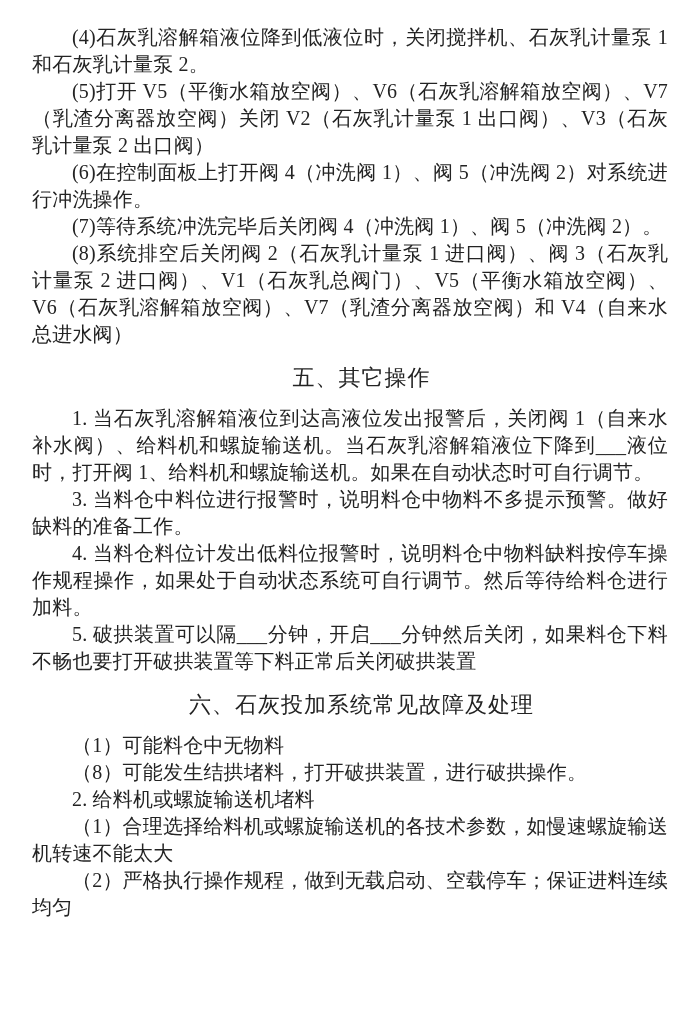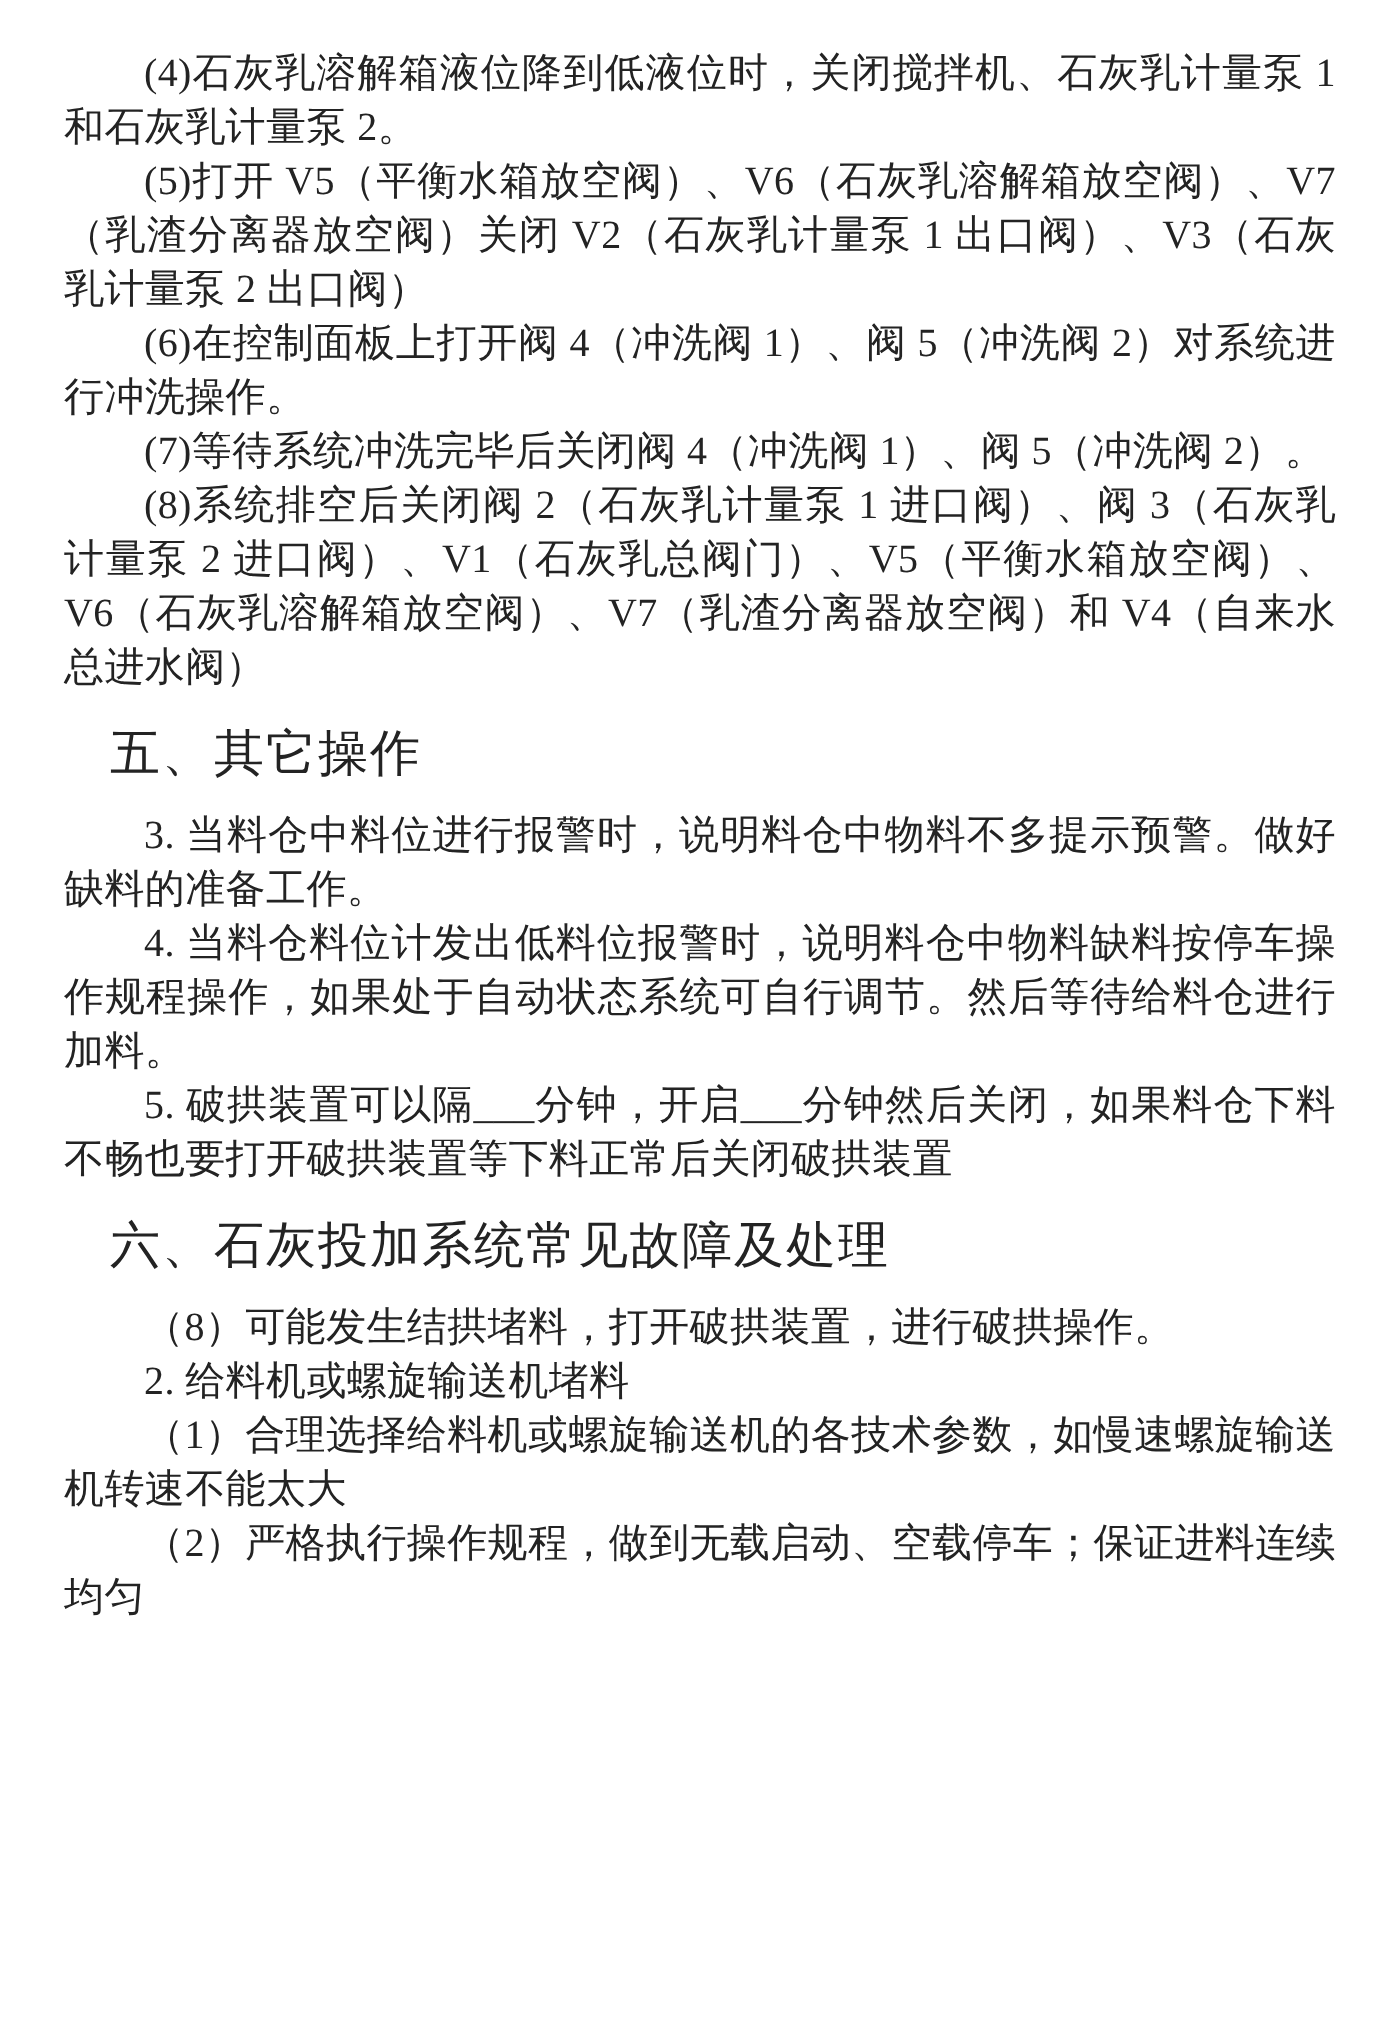--- a/index.html
+++ b/index.html
@@ -22,43 +22,45 @@
   }
   .para {
     margin: 0;
     text-indent: 2em;
     text-align: justify;
     letter-spacing: 0.2px;
   }
   .sec-heading {
     margin: 13px 0 10px 0;
     padding-left: 23px;
-    font-size: 25px;
+    font-size: 22px;
     line-height: 34px;
     font-weight: normal;
-    text-align: left;
+    text-align: center;
     letter-spacing: 1px;
   }
 </style>
 </head>
 <body>
 
 <div class="page">
   <p class="para">(4)石灰乳溶解箱液位降到低液位时，关闭搅拌机、石灰乳计量泵 1 和石灰乳计量泵 2。</p>
   <p class="para">(5)打开 V5（平衡水箱放空阀）、V6（石灰乳溶解箱放空阀）、V7（乳渣分离器放空阀）关闭 V2（石灰乳计量泵 1 出口阀）、V3（石灰乳计量泵 2 出口阀）</p>
   <p class="para">(6)在控制面板上打开阀 4（冲洗阀 1）、阀 5（冲洗阀 2）对系统进行冲洗操作。</p>
   <p class="para">(7)等待系统冲洗完毕后关闭阀 4（冲洗阀 1）、阀 5（冲洗阀 2）。</p>
   <p class="para">(8)系统排空后关闭阀 2（石灰乳计量泵 1 进口阀）、阀 3（石灰乳计量泵 2 进口阀）、V1（石灰乳总阀门）、V5（平衡水箱放空阀）、V6（石灰乳溶解箱放空阀）、V7（乳渣分离器放空阀）和 V4（自来水总进水阀）</p>
 
   <h2 class="sec-heading">五、其它操作</h2>
 
+  <p class="para">1. 当石灰乳溶解箱液位到达高液位发出报警后，关闭阀 1（自来水补水阀）、给料机和螺旋输送机。当石灰乳溶解箱液位下降到___液位时，打开阀 1、给料机和螺旋输送机。如果在自动状态时可自行调节。</p>
   <p class="para">3. 当料仓中料位进行报警时，说明料仓中物料不多提示预警。做好缺料的准备工作。</p>
   <p class="para">4. 当料仓料位计发出低料位报警时，说明料仓中物料缺料按停车操作规程操作，如果处于自动状态系统可自行调节。然后等待给料仓进行加料。</p>
   <p class="para">5. 破拱装置可以隔___分钟，开启___分钟然后关闭，如果料仓下料不畅也要打开破拱装置等下料正常后关闭破拱装置</p>
 
   <h2 class="sec-heading">六、石灰投加系统常见故障及处理</h2>
 
+  <p class="para">（1）可能料仓中无物料</p>
   <p class="para">（8）可能发生结拱堵料，打开破拱装置，进行破拱操作。</p>
   <p class="para">2. 给料机或螺旋输送机堵料</p>
   <p class="para">（1）合理选择给料机或螺旋输送机的各技术参数，如慢速螺旋输送机转速不能太大</p>
   <p class="para">（2）严格执行操作规程，做到无载启动、空载停车；保证进料连续均匀</p>
 
 </div>
 
 </body></html>

